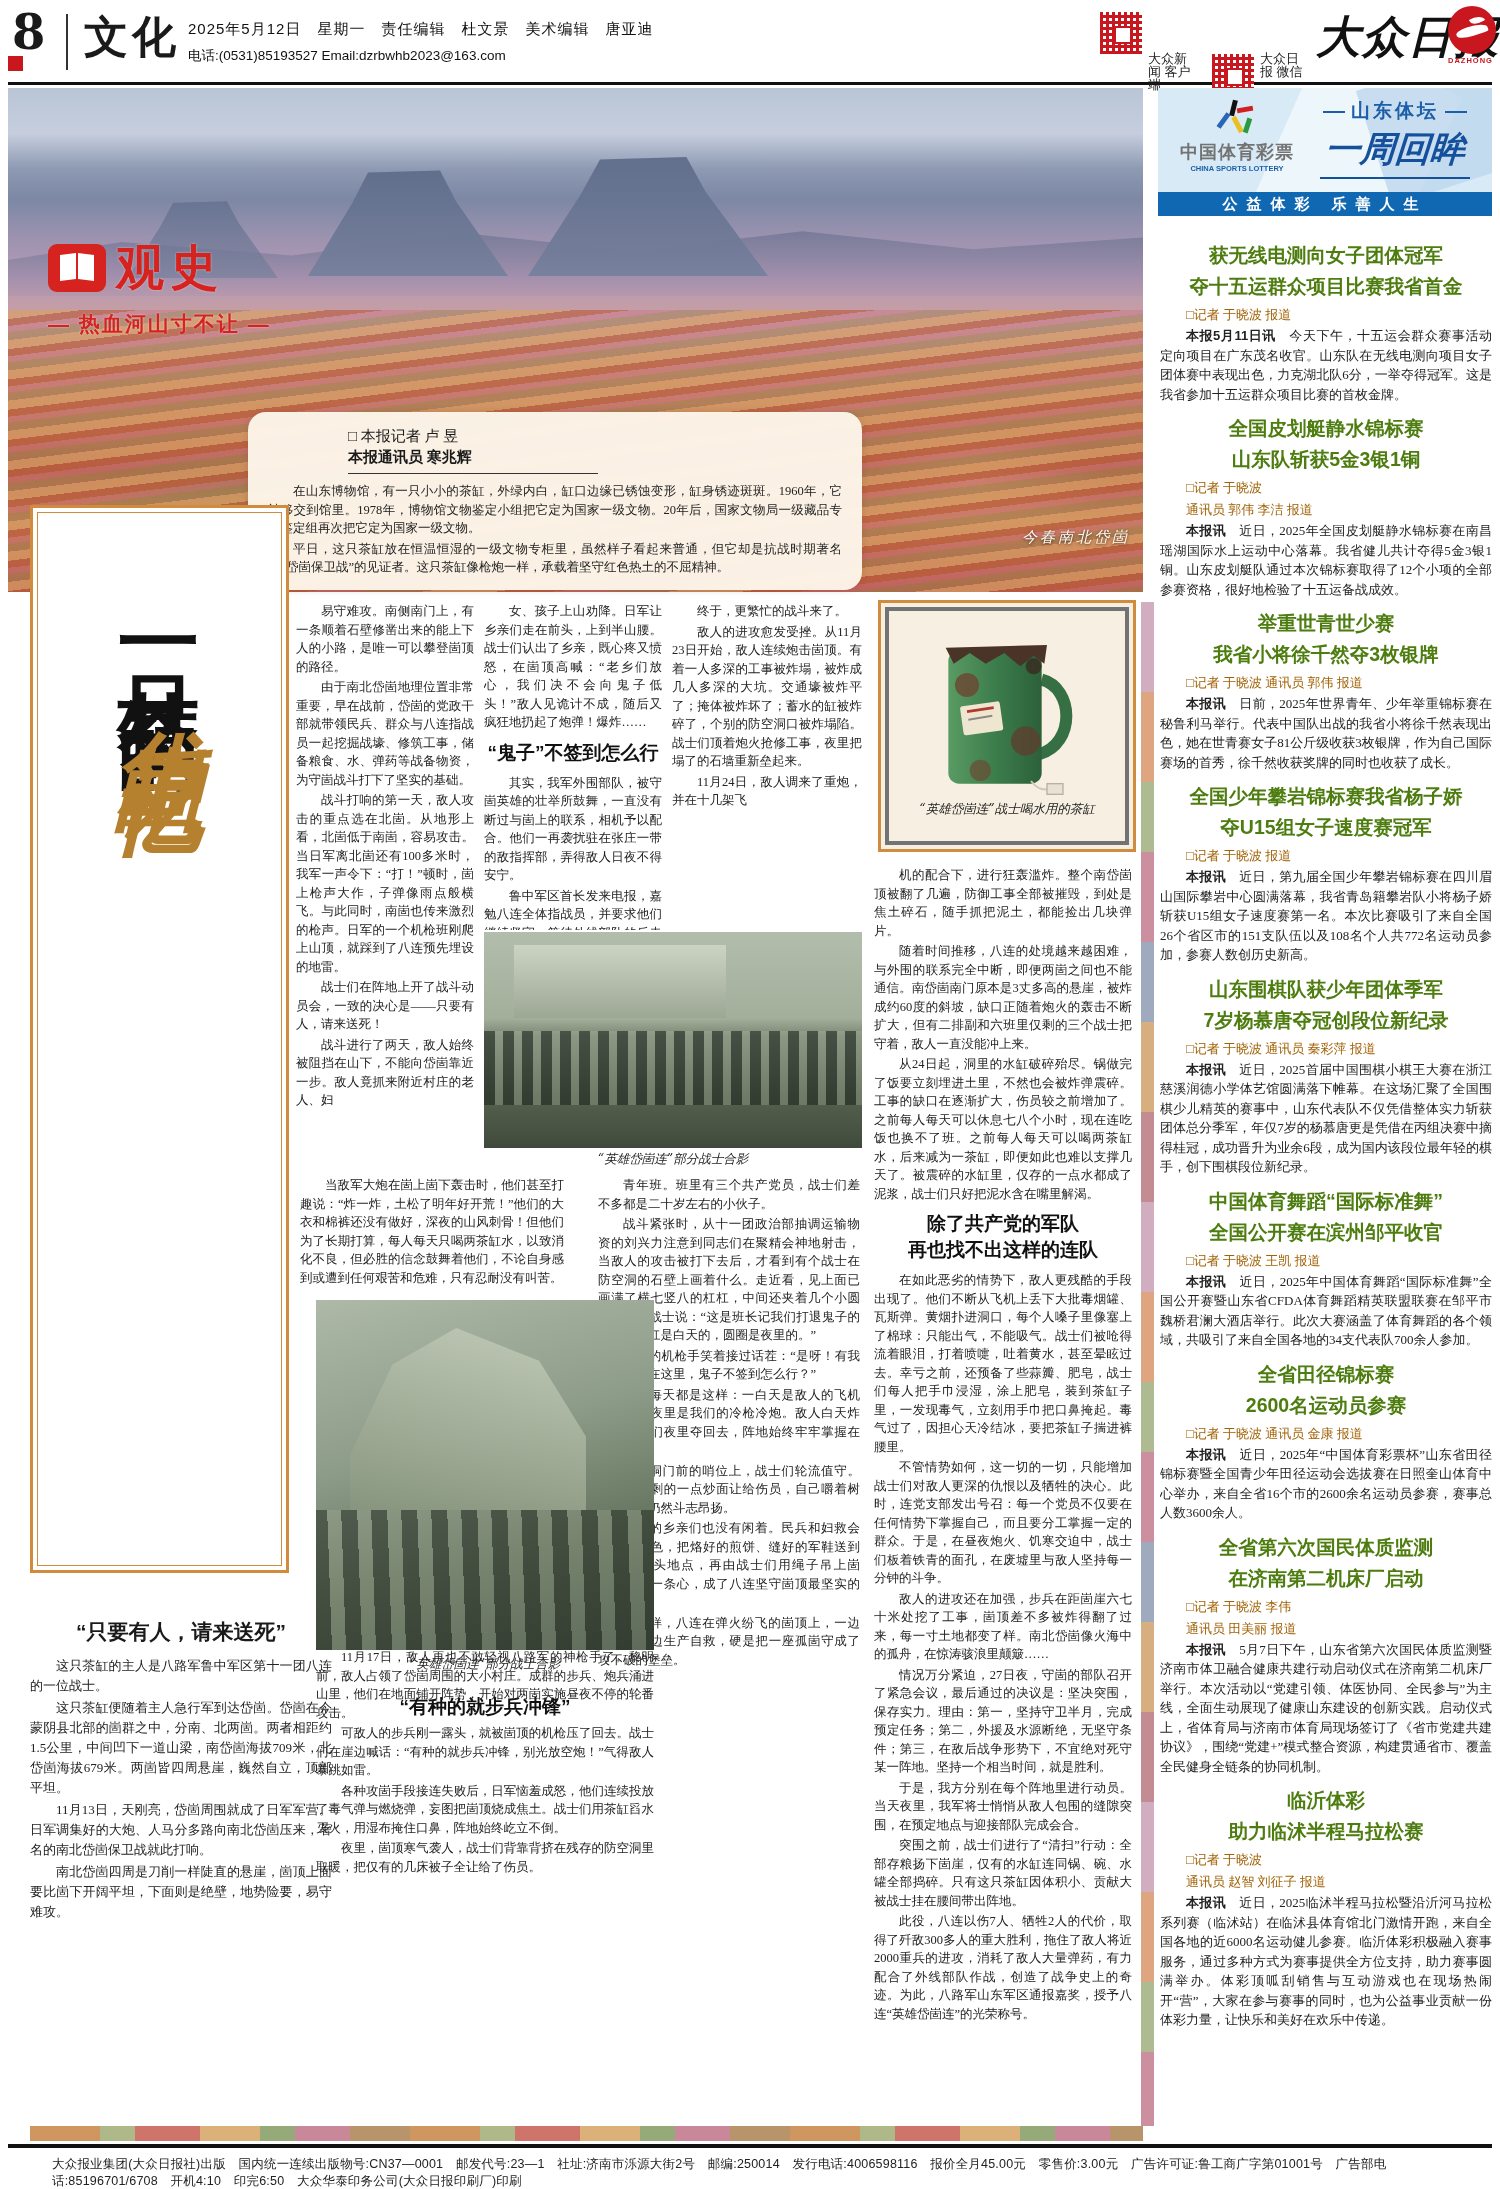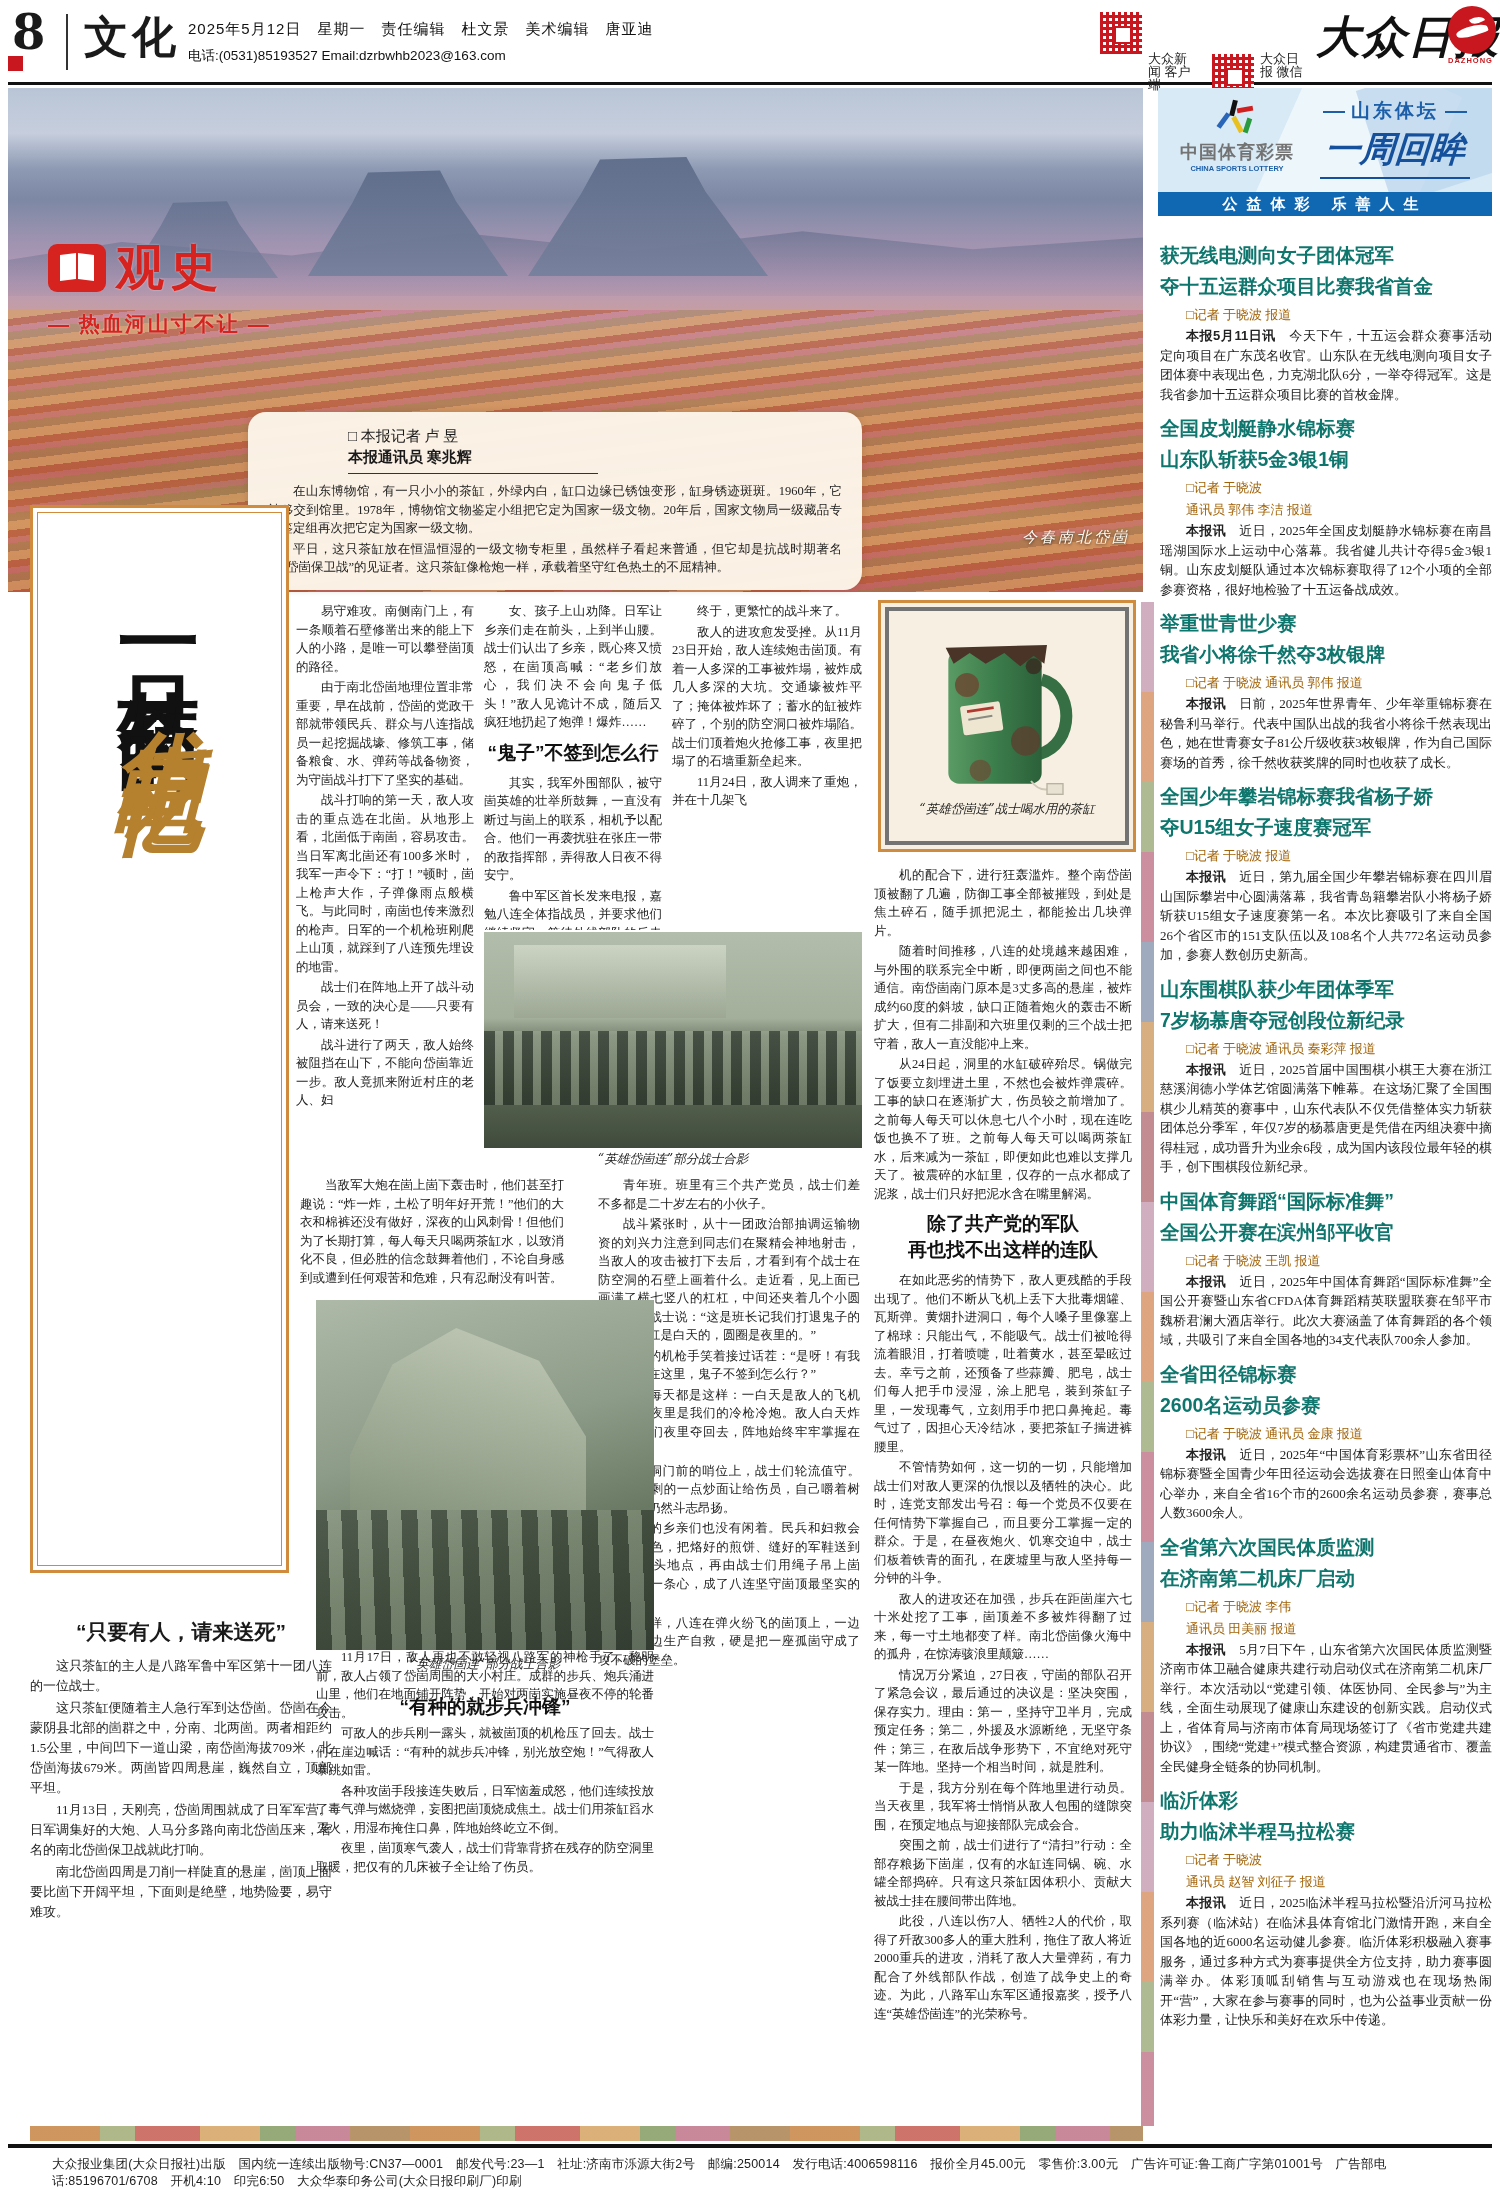--- a/index.html
+++ b/index.html
@@ -121,21 +121,21 @@
   .lot-sub{font-size:7.5px;font-weight:700;color:#1c5fa8;font-family:"Liberation Sans",sans-serif;}
   .bn-right{position:absolute;right:12px;top:10px;width:170px;text-align:center;z-index:2;}
   .bn-small{font-size:19px;font-weight:900;color:#1c5fa8;font-family:"Liberation Sans",sans-serif;letter-spacing:3px;}
   .bn-small::before,.bn-small::after{content:"";display:inline-block;width:22px;height:2px;background:#1c5fa8;vertical-align:middle;margin:0 6px;}
   .bn-big{font-size:35px;font-weight:900;color:#14509c;font-family:"DejaVu Serif",serif;font-style:italic;transform:skewX(-4deg);margin-top:2px;}
   .bn-line{width:150px;height:2px;background:#14509c;margin:4px auto 0;}
   .bn-strip{position:absolute;left:0;bottom:0;width:100%;height:24px;background:#1068b2;color:#fff;z-index:3;
             font-size:15px;font-weight:700;font-family:"Liberation Sans",sans-serif;letter-spacing:9px;text-align:center;line-height:24px;}
   .sidebar{left:1160px;top:240px;width:332px;height:1886px;overflow:hidden;}
   .sa{margin-bottom:9px;}
-  .sa-t{font-family:"Liberation Sans",sans-serif;font-weight:900;font-size:19.5px;line-height:31px;text-align:left;color:#0f766e;}
+  .sa-t{font-family:"Liberation Sans",sans-serif;font-weight:900;font-size:19.5px;line-height:31px;text-align:center;color:#4d7c0f;}
   .sa-by{font-size:13px;line-height:19px;text-indent:2em;color:#a16207;margin-top:3px;}
   .sa-body{margin:2px 0 0 0;font-size:13px;line-height:19.5px;text-align:justify;text-indent:2em;color:#222;}
   .sa-body b{font-family:"Liberation Sans",sans-serif;}
 
   
   .ftr-rule{left:8px;top:2144px;width:1484px;height:3px;background:#111;border-top:1px solid #111;}
   .ftr{left:52px;top:2156px;width:1420px;font-size:12.5px;font-family:"Liberation Sans",sans-serif;color:#222;letter-spacing:.2px;}
 </style>
 </head>
 <body>

